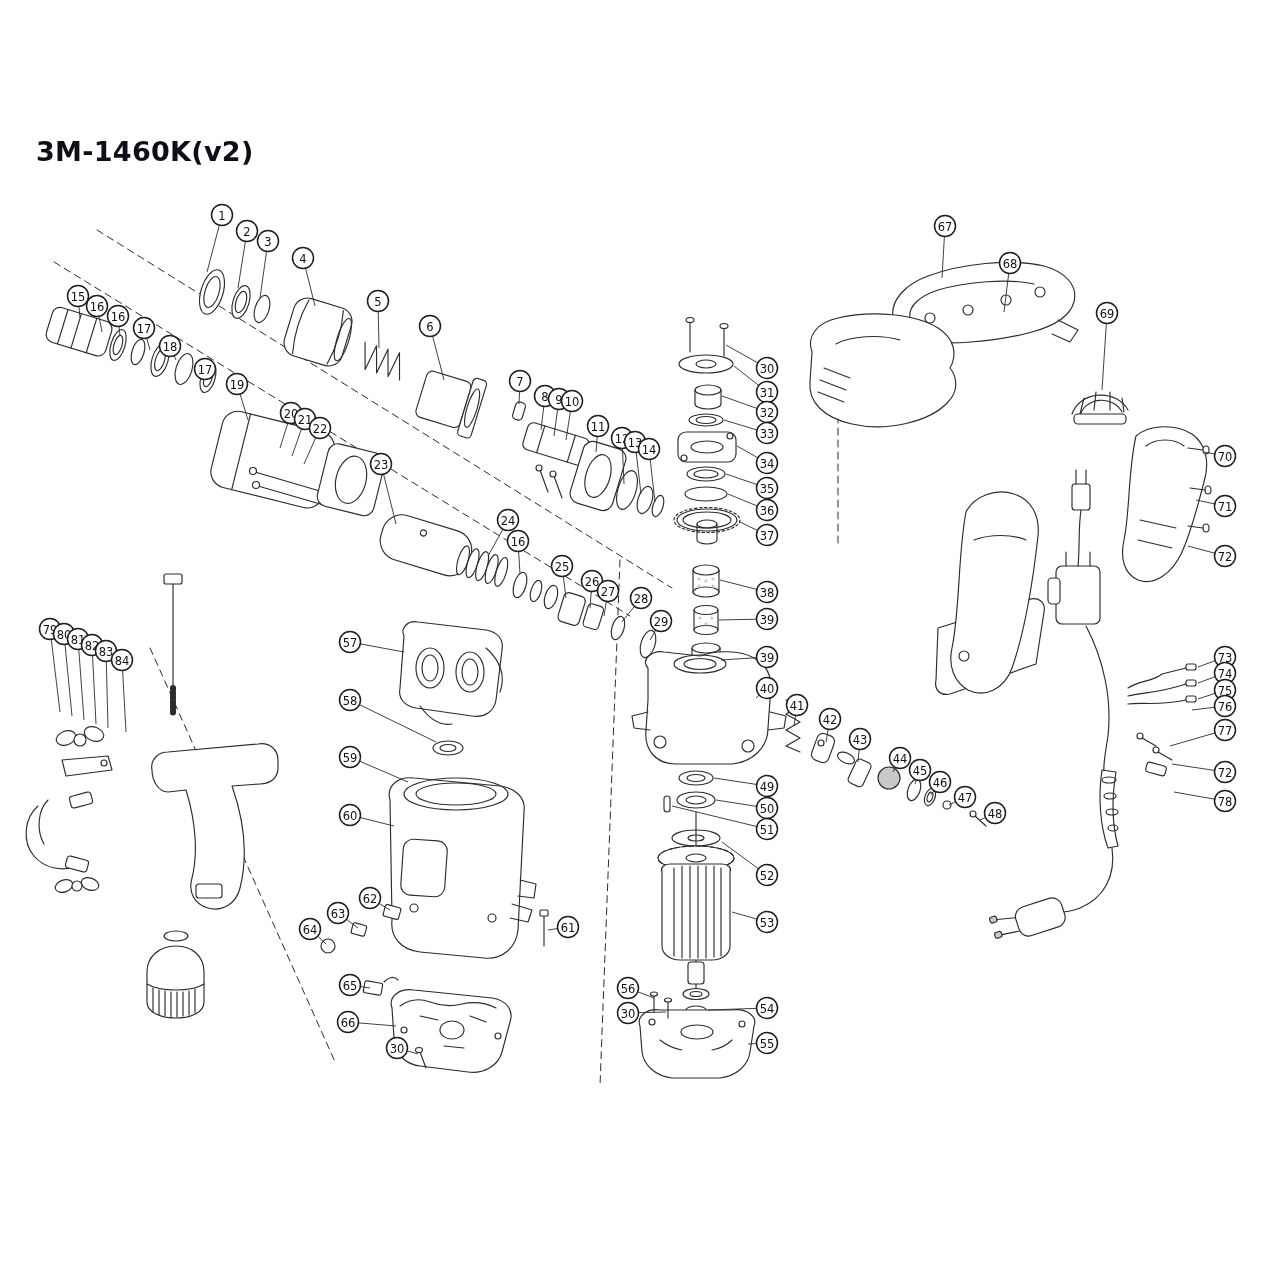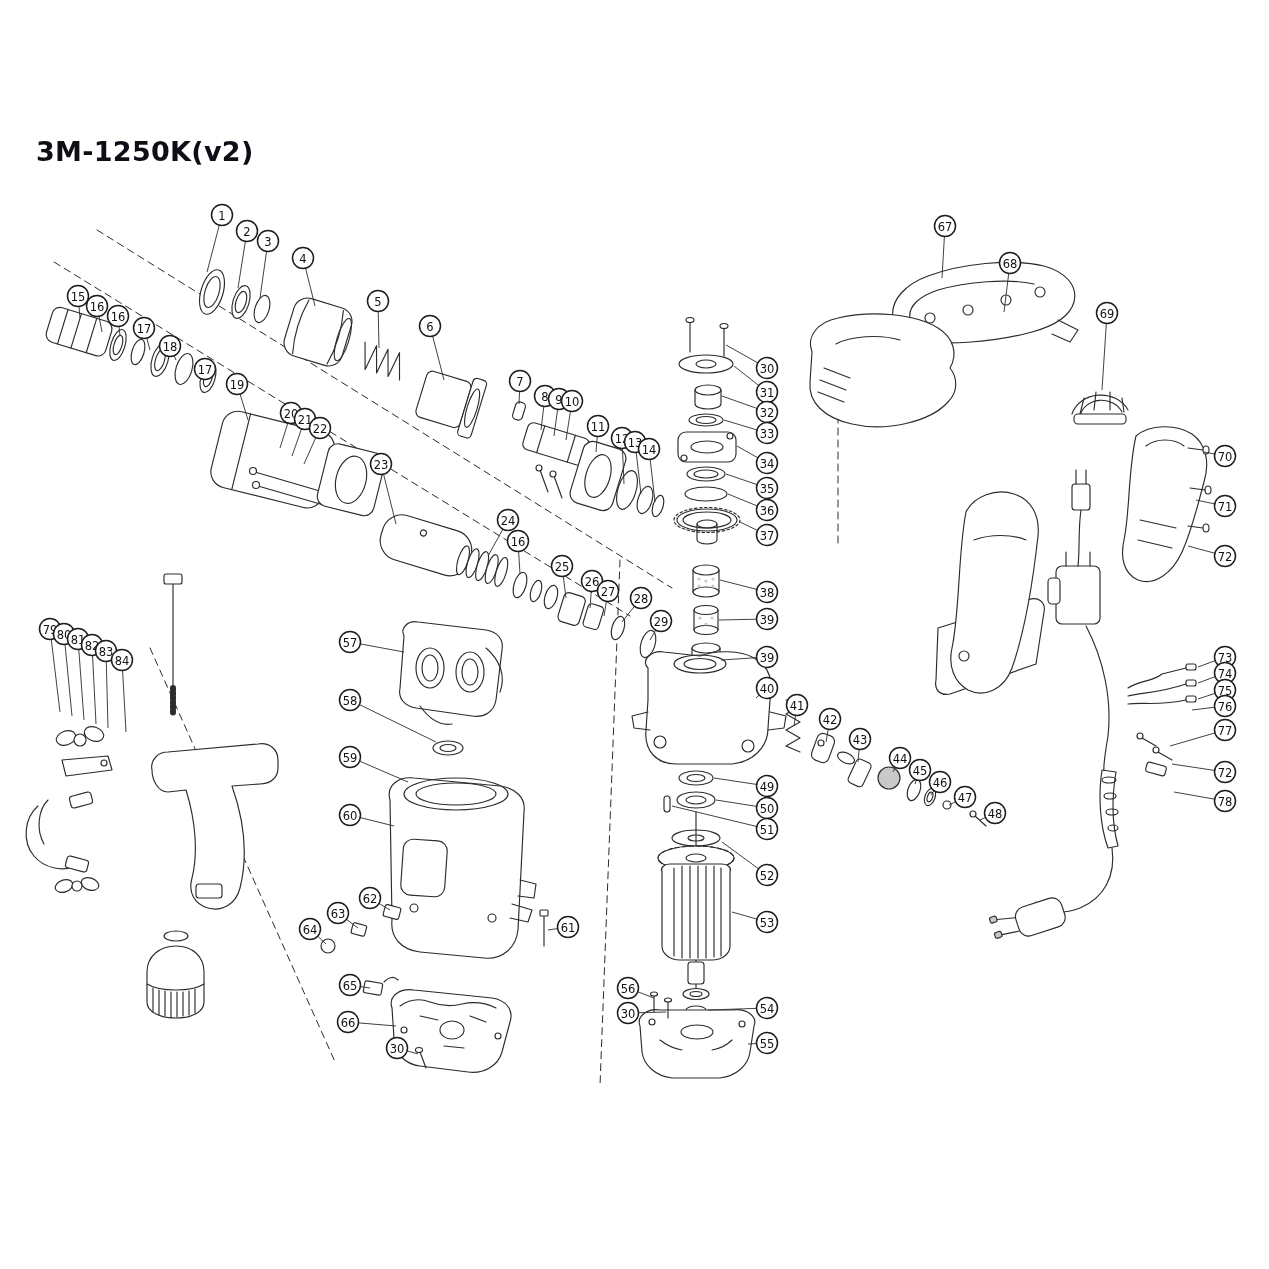--- a/index.html
+++ b/index.html
@@ -10,21 +10,21 @@
   .w{fill:#fff}
   .dk{fill:#c9c9c9}
   .dash{stroke-dasharray:7 5;stroke-width:1}
   .leader{stroke:#2c2c2c;stroke-width:.9;fill:none}
   .balloon{fill:#fff;stroke:#1d1d1d;stroke-width:1.5}
   .balloon-num{font-family:"DejaVu Sans",sans-serif;font-size:11.5px;fill:#111;text-anchor:middle;dominant-baseline:central}
 </style>
 </head>
 <body>
 
-<div id="title">3M-1250K(v2)</div>
+<div id="title">3M-1460K(v2)</div>
 
 <svg id="canvas" width="1269" height="1269" viewBox="0 0 1269 1269">
 
   <g class="art">
 
     <g>
       <path class="dash" d="M97,230 L672,588"></path>
       <path class="dash" d="M54,262 L630,616"></path>
       <path class="dash" d="M150,648 L336,1064"></path>
       <path class="dash" d="M620,560 L600,1086"></path>

